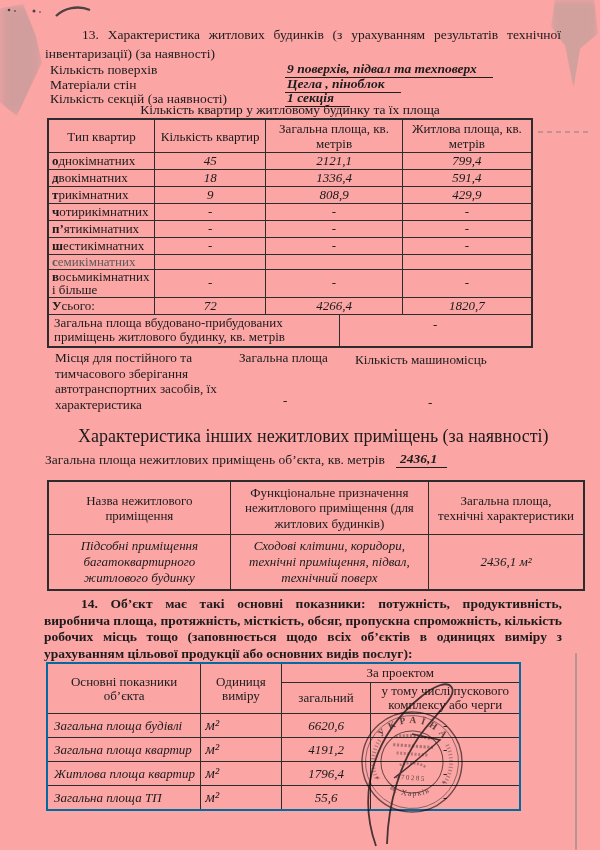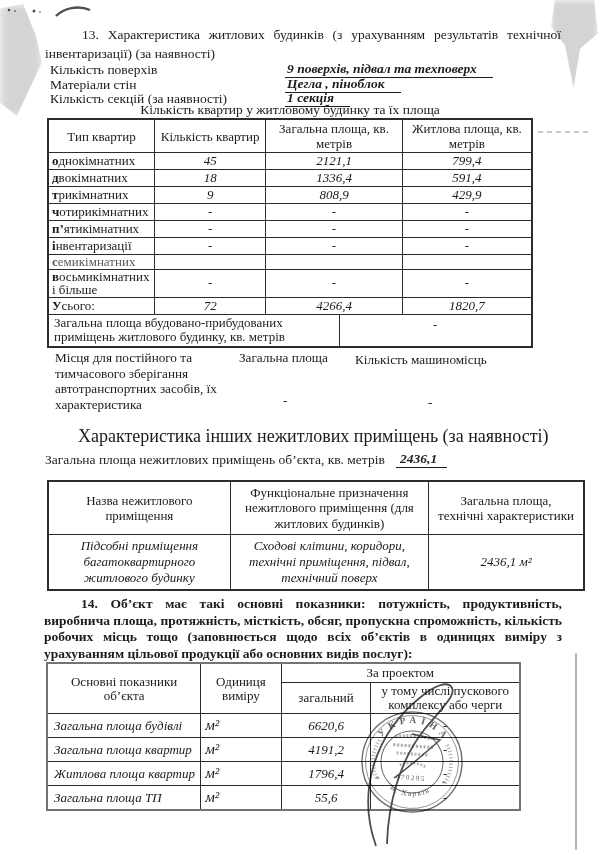--- a/index.html
+++ b/index.html
@@ -1,18 +1,18 @@
 <!DOCTYPE html>
 <html><head>
 <meta charset="utf-8">
 <style>
   html,body{margin:0;padding:0;background:#e9e9e7;}
   #page{
     position:relative; width:600px; height:850px; margin:0 auto;
-    background:#ffffff; overflow:hidden;
+    background:#fca5a5; overflow:hidden;
     font-family:"Liberation Serif", serif; color:#1b1b1b;
     -webkit-font-smoothing:antialiased;
   }
   .abs{position:absolute;}
 
   
   .smudge-left{
     left:0; top:4px; width:42px; height:112px;
     background:rgba(148,148,146,.40);
     clip-path:polygon(0% 4%,55% 0%,85% 28%,100% 52%,40% 100%,0% 88%);
@@ -77,21 +77,21 @@
   .t2wrap{ left:47px; top:480px; width:538px; }
   .t2{ border:2px solid #2c2c2c; font-size:13px; }
   .t2 th,.t2 td{ border:1px solid #2c2c2c; padding:2px 8px; text-align:center; }
   .t2 th{ font-weight:normal; height:48px; line-height:15.5px; }
   .t2 td{ height:50px; font-style:italic; line-height:16px; }
 
   
   .p14{ left:44px; top:596px; width:518px; font-size:13.5px; line-height:16.6px;
         text-align:justify; text-indent:37px;font-weight:bold; }
   .t3wrap{ left:46px; top:662px; width:475px; }
-  .t3{ border:2px solid #737373; font-size:13px; }
+  .t3{ border:2px solid #0369a1; font-size:13px; }
   .t3 th,.t3 td{ border:1px solid #2c2c2c; padding:0 4px; }
   .t3 th{ font-weight:normal; text-align:center; line-height:14px; }
   .t3 tr.h1 th{ height:18px; }
   .t3 tr.h2 th{ height:30px; }
   .t3 td{ height:23px; }
   .t3 .name{ font-style:italic; text-align:left; padding-left:6px; }
   .t3 .unit{ font-style:italic; font-size:15px;margin-top:44px; }
 
   
   .stampsvg{ left:330px; top:678px; width:168px; height:172px;
@@ -183,21 +183,21 @@
       <tr>
         <td class="lblc">
               <span>п’ятикімнатних</span>
             </td>
         <td class="dashc">-</td>
         <td class="dashc">-</td>
         <td class="dashc">-</td>
       </tr>
       <tr>
         <td class="lblc">
-              <span>інвентаризації</span>
+              <span>шестикімнатних</span>
             </td>
         <td class="dashc">-</td>
         <td class="dashc">-</td>
         <td class="dashc">-</td>
       </tr>
       <tr class="short fadedrow">
         <td class="lblc">
               <span>семикімнатних</span>
             </td>
         <td class="dashc"></td>

